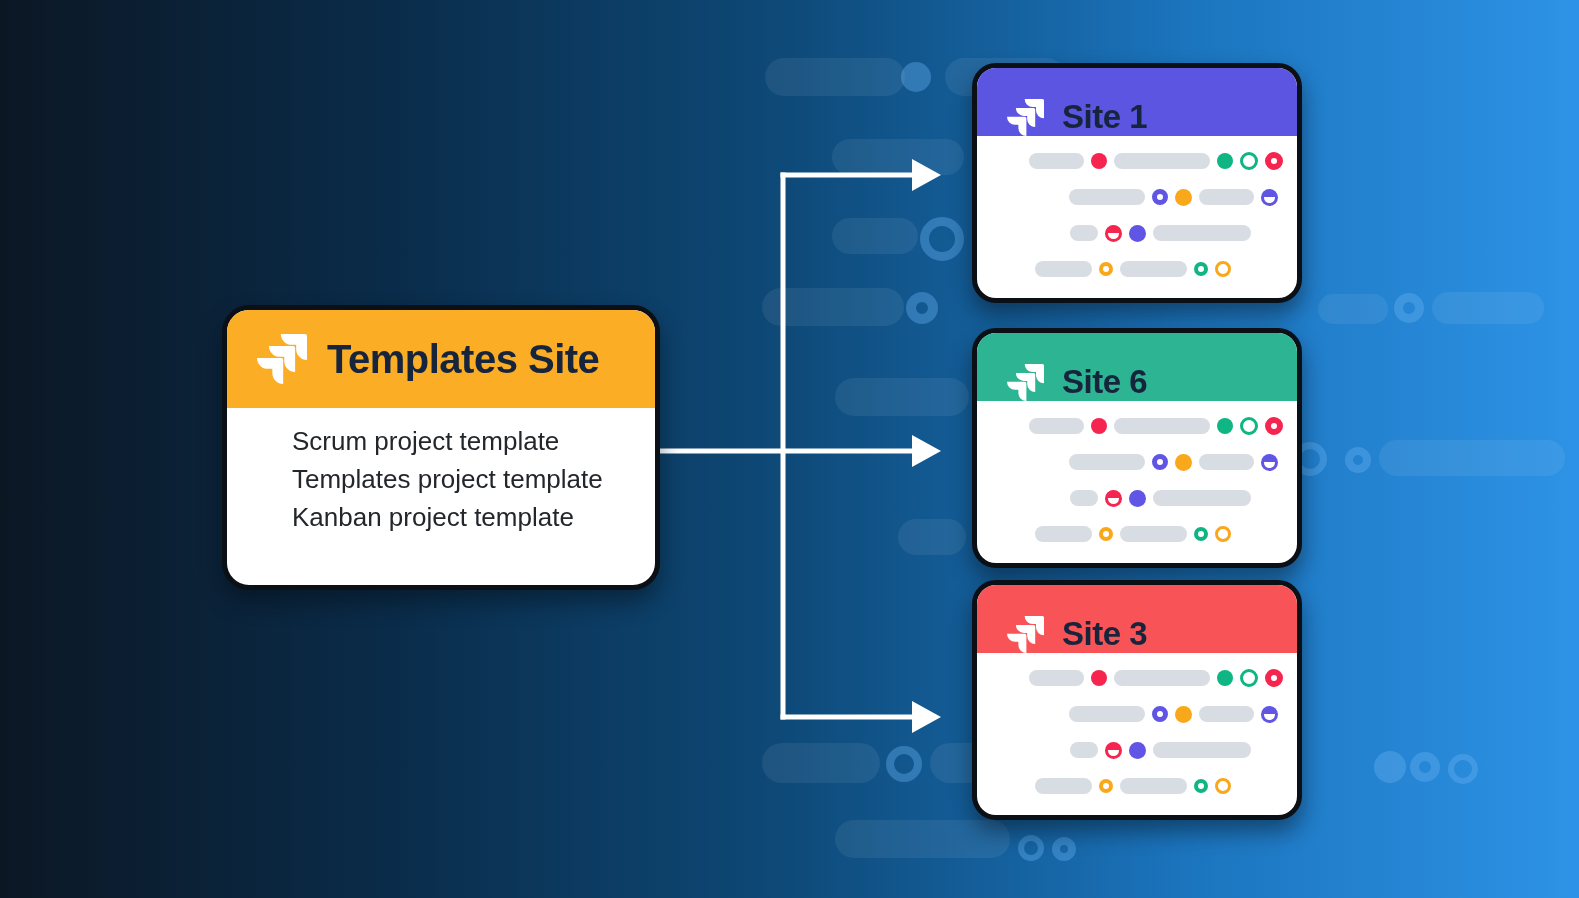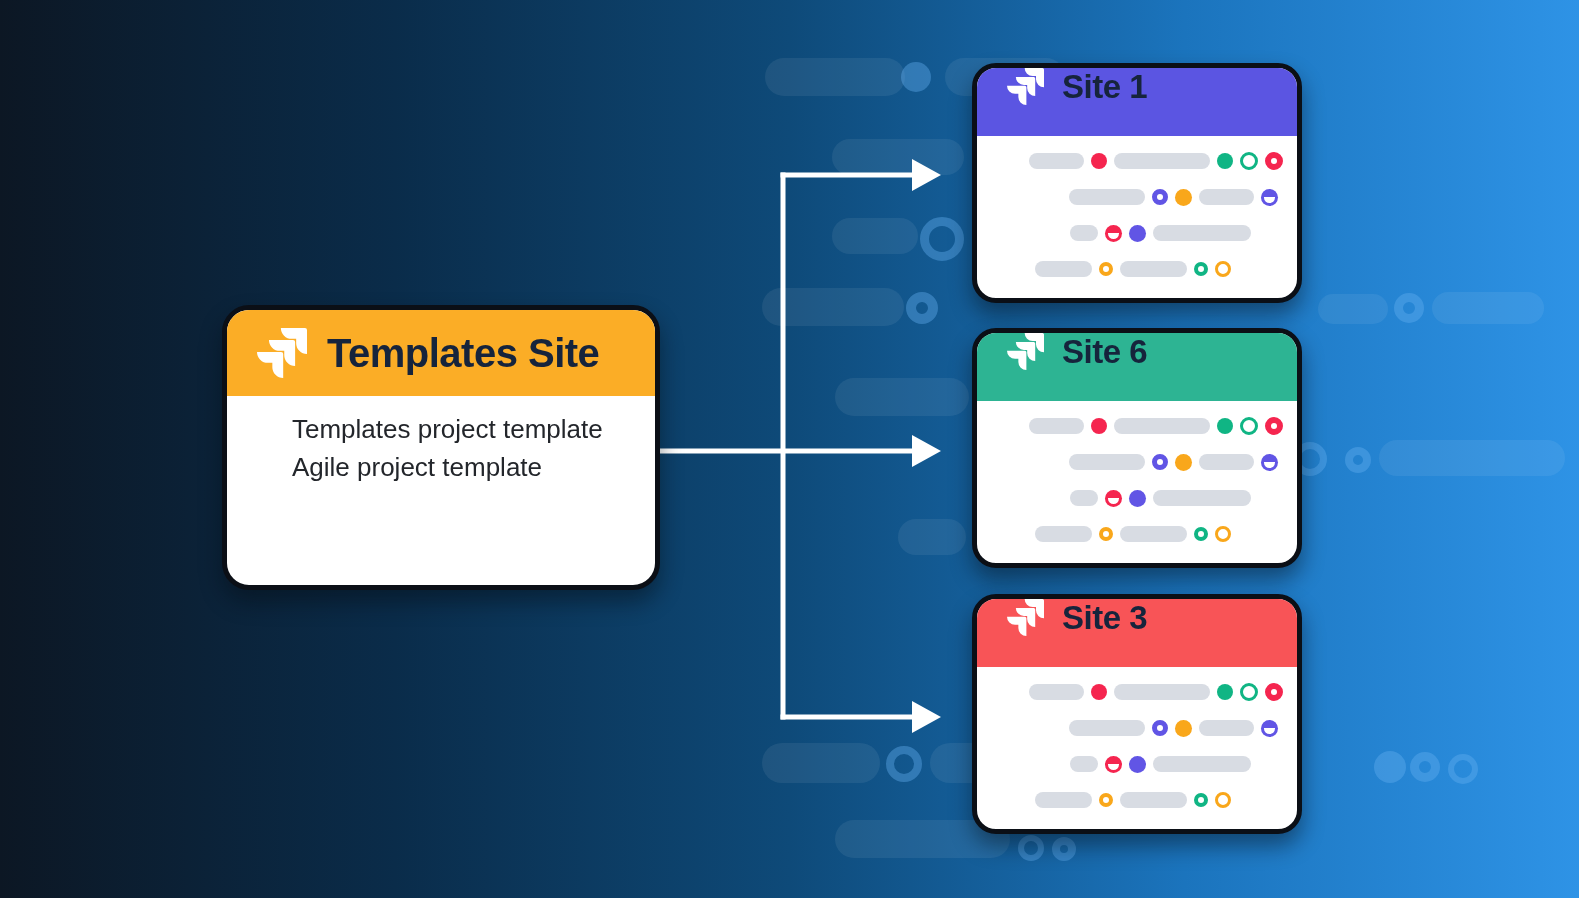--- a/index.html
+++ b/index.html
@@ -15,29 +15,29 @@
   .decor-dot  { background:rgba(100,175,240,0.40); border-radius:50%; }
   .decor-ring { border-style:solid; border-color:rgba(100,175,240,0.40); border-radius:50%; }
 
   #arrow-layer { position:absolute; inset:0; z-index:1; pointer-events:none; }
 
   .card { position:absolute; z-index:2; background:#ffffff; border:5px solid #0b0f16;
           overflow:hidden; box-shadow:0 12px 22px rgba(4,10,18,0.45); }
 
   
   #templates-card { left:222px; top:305px; width:438px; height:285px; border-radius:27px; }
-  #templates-card .card-head { height:86px; display:flex; align-items:center; padding-left:30px; gap:20px; }
+  #templates-card .card-head { height:98px; display:flex; align-items:center; padding-left:30px; gap:20px; }
   #templates-card .jira-logo { width:50px; height:50px; }
   #templates-card .head-title { font-size:40px; font-weight:800; color:#16243C; letter-spacing:-0.5px; }
   .template-list { list-style:none; padding:14px 0 0 65px; }
   .template-list li { font-size:26px; line-height:38px; color:#23262b; font-weight:400; }
 
   
   .site-card { left:972px; width:330px; height:240px; border-radius:24px; }
-  .site-card .card-head { height:68px; display:flex; align-items:flex-start; padding-left:30px; gap:18px; }
+  .site-card .card-head { height:68px; display:flex; align-items:flex-end; padding-left:30px; gap:18px; }
   .site-card .jira-logo { width:37px; height:37px; }
   .site-card .head-title { font-size:33px; font-weight:800; color:#16243C; letter-spacing:-0.5px; }
   .jira-logo path { fill:#ffffff; }
 
   .card-body { padding-top:16px; }
   .sk-row { height:18px; display:flex; align-items:center; gap:7px; margin-bottom:18px; }
   .sk-pill { height:16px; border-radius:8px; background:#D8DCE3; flex:0 0 auto; }
   .sk-dot  { border-radius:50%; flex:0 0 auto; }
   .sk-ring { border-radius:50%; border-style:solid; background:transparent; flex:0 0 auto; }
   .sk-half { border-radius:50%; position:relative; flex:0 0 auto; }
@@ -90,22 +90,23 @@
 </svg>
 
 <div class="card" id="templates-card">
   <div class="card-head" style="background: rgb(251, 173, 38);">
     <svg class="jira-logo" viewBox="0 0 24 24">
       <path d="M11.571 11.513H0a5.218 5.218 0 0 0 5.232 5.215h2.13v2.057A5.215 5.215 0 0 0 12.575 24V12.518a1.005 1.005 0 0 0-1.005-1.005zm5.723-5.756H5.736a5.215 5.215 0 0 0 5.215 5.214h2.129v2.058a5.218 5.218 0 0 0 5.215 5.214V6.758a1.001 1.001 0 0 0-1.001-1.001zM23.013 0H11.455a5.215 5.215 0 0 0 5.215 5.215h2.129v2.057A5.215 5.215 0 0 0 24 12.483V1.005A1.001 1.001 0 0 0 23.013 0z"></path>
     </svg>
     <span class="head-title">Templates Site</span>
   </div>
   <ul class="template-list">
+    <li>Scrum project template</li>
     <li>Templates project template</li>
-    <li>Agile project template</li>
+    <li>Kanban project template</li>
   </ul>
 </div>
 
 <div class="card site-card" style="top:63px">
   <div class="card-head" style="background: rgb(91, 85, 226);">
     <svg class="jira-logo" viewBox="0 0 24 24">
       <path d="M11.571 11.513H0a5.218 5.218 0 0 0 5.232 5.215h2.13v2.057A5.215 5.215 0 0 0 12.575 24V12.518a1.005 1.005 0 0 0-1.005-1.005zm5.723-5.756H5.736a5.215 5.215 0 0 0 5.215 5.214h2.129v2.058a5.218 5.218 0 0 0 5.215 5.214V6.758a1.001 1.001 0 0 0-1.001-1.001zM23.013 0H11.455a5.215 5.215 0 0 0 5.215 5.215h2.129v2.057A5.215 5.215 0 0 0 24 12.483V1.005A1.001 1.001 0 0 0 23.013 0z"></path>
     </svg>
     <span class="head-title">Site 1</span>
   </div>
@@ -173,21 +174,21 @@
       <div class="sk-row" style="padding-left: 58px;">
         <span class="sk-pill" style="width: 57px;"></span>
         <span class="sk-ring" style="width: 14px; height: 14px; border-color: rgb(249, 167, 27); border-width: 4.5px;"></span>
         <span class="sk-pill" style="width: 67px;"></span>
         <span class="sk-ring" style="width: 14px; height: 14px; border-color: rgb(16, 181, 132); border-width: 4.5px;"></span>
         <span class="sk-ring" style="width: 16px; height: 16px; border-color: rgb(249, 167, 27); border-width: 3.5px;"></span>
       </div>
     </div>
 </div>
 
-<div class="card site-card" style="top:594px">
+<div class="card site-card" style="top:580px">
   <div class="card-head" style="background: rgb(248, 84, 87);">
     <svg class="jira-logo" viewBox="0 0 24 24">
       <path d="M11.571 11.513H0a5.218 5.218 0 0 0 5.232 5.215h2.13v2.057A5.215 5.215 0 0 0 12.575 24V12.518a1.005 1.005 0 0 0-1.005-1.005zm5.723-5.756H5.736a5.215 5.215 0 0 0 5.215 5.214h2.129v2.058a5.218 5.218 0 0 0 5.215 5.214V6.758a1.001 1.001 0 0 0-1.001-1.001zM23.013 0H11.455a5.215 5.215 0 0 0 5.215 5.215h2.129v2.057A5.215 5.215 0 0 0 24 12.483V1.005A1.001 1.001 0 0 0 23.013 0z"></path>
     </svg>
     <span class="head-title">Site 3</span>
   </div>
   <div class="card-body">
       <div class="sk-row" style="padding-left: 52px;">
         <span class="sk-pill" style="width: 55px;"></span>
         <span class="sk-dot" style="width: 16px; height: 16px; background: rgb(245, 37, 79);"></span>

